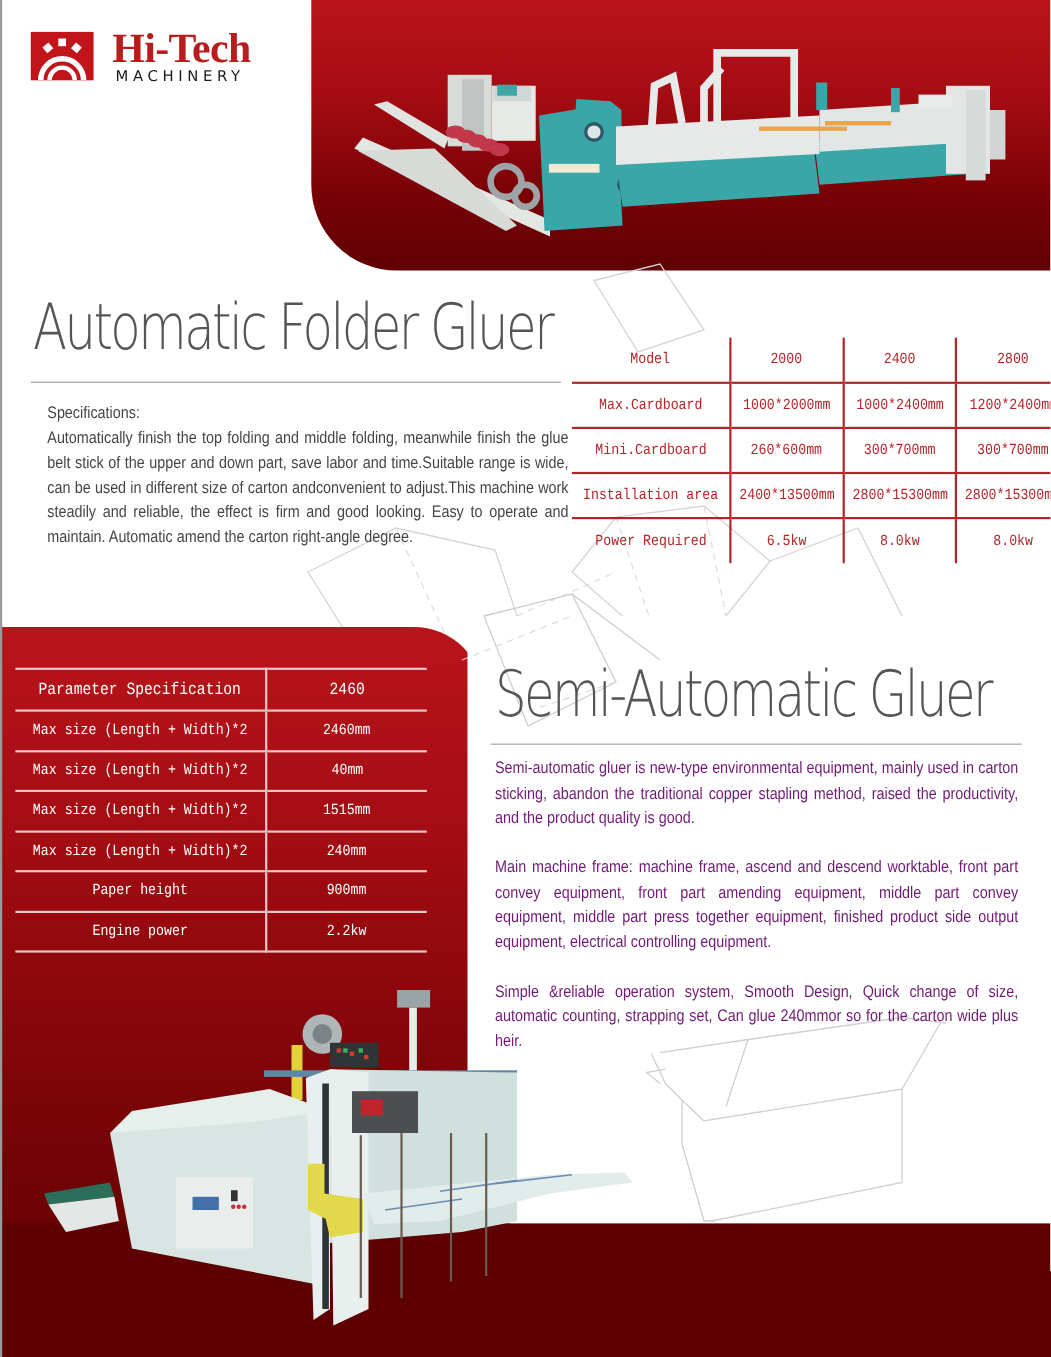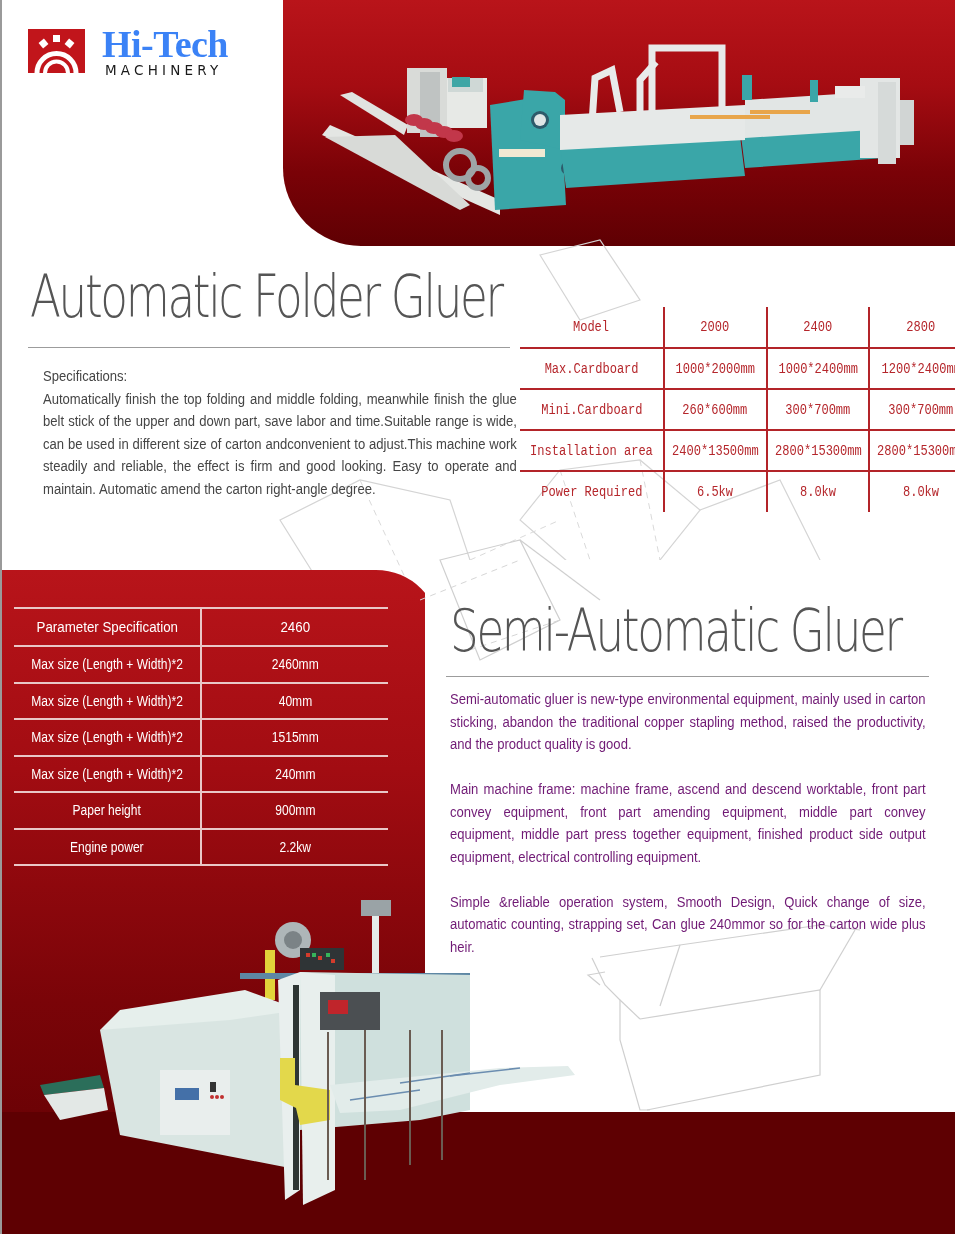--- a/index.html
+++ b/index.html
@@ -9,21 +9,21 @@
   .page-border { position: absolute; left: 0; top: 0; width: 955px; height: 1234px; border-left: 2px solid #9a9a9a; pointer-events: none; z-index: 50; }
 
   
   .hero { position: absolute; left: 283px; top: 0; width: 672px; height: 246px;
     background: linear-gradient(180deg, #b9141a 0%, #a50c12 35%, #7a0207 70%, #5f0003 100%);
     border-bottom-left-radius: 78px; overflow: hidden; }
 
   
   .logo { position: absolute; left: 28px; top: 28px; width: 230px; height: 50px; }
   .logo-mark { position: absolute; left: 0; top: 1px; width: 57px; height: 44px; background: #c1151b; overflow: hidden; }
-  .logo-title { position: absolute; left: 74px; top: -6px; font-family: "Liberation Serif", serif; font-weight: bold; font-size: 38px; color: #3b82f6; letter-spacing: -0.5px; line-height: 44px; }
+  .logo-title { position: absolute; left: 74px; top: -6px; font-family: "Liberation Serif", serif; font-weight: bold; font-size: 38px; color: #b91c1c; letter-spacing: -0.5px; line-height: 44px; }
   .logo-sub { position: absolute; left: 77px; top: 35px; font-family: "DejaVu Sans", sans-serif; font-size: 13.5px; letter-spacing: 4.2px; color: #1a1a1a; line-height: 14px; }
 
   
   .title-1 { position: absolute; left: 30px; top: 262px; font-family: "DejaVu Sans", sans-serif; font-weight: 200; font-size: 58px; color: #555; letter-spacing: -3px; transform: scaleX(0.78); transform-origin: left top; white-space: nowrap; line-height: 70px; }
   .rule-1 { position: absolute; left: 28px; top: 347px; width: 482px; height: 1px; background: #9c9c9c; }
 
   .spec-block { position: absolute; left: 43px; top: 365px; width: 474px; font-family: "Liberation Sans", sans-serif; font-size: 15.2px; line-height: 22.5px; color: #454545; }
   .spec-block .just { text-align: justify; }
   .condensed { transform: scaleX(0.86); transform-origin: left top; width: 551px; }
 
@@ -38,21 +38,21 @@
 
   
   .lower-red { position: absolute; left: 0; top: 570px; width: 440px; height: 664px;
     background: linear-gradient(180deg, #b8141a 0%, #a20c12 30%, #7a0408 65%, #5e0002 100%);
     border-top-right-radius: 64px; }
   .bottom-band { position: absolute; left: 0; top: 1112px; width: 955px; height: 122px; background: #5e0002; }
   .white-panel { position: absolute; left: 425px; top: 560px; width: 530px; height: 552px; background: #ffffff; border-bottom-left-radius: 40px; }
 
   
   .param-table { position: absolute; left: 14px; top: 607px; width: 374px; border-collapse: collapse; font-family: "Liberation Sans", sans-serif; color: #ffffff; }
-  .param-table td { text-align: center; vertical-align: middle; padding: 0; border-top: 2px solid #e9c7c7; white-space: nowrap; height: 36.5px; font-size: 14px; }
+  .param-table td { text-align: center; vertical-align: middle; padding: 0; border-top: 2px solid #e9c7c7; white-space: nowrap; height: 36.5px; font-size: 14px; font-family: Liberation Mono, monospace; }
   .param-table tr:last-child td { border-bottom: 2px solid #e9c7c7; }
   .param-table td:first-child { width: 187px; border-right: 2px solid #e9c7c7; }
   .param-table tr:first-child td { height: 38px; font-size: 15.5px; }
   .param-table td span { display: inline-block; transform: scaleX(0.86); }
 
   
   .title-2 { position: absolute; left: 450px; top: 596px; font-family: "DejaVu Sans", sans-serif; font-weight: 200; font-size: 58px; color: #555; letter-spacing: -3px; transform: scaleX(0.78); transform-origin: left top; white-space: nowrap; line-height: 70px; }
   .rule-2 { position: absolute; left: 446px; top: 676px; width: 483px; height: 1px; background: #9c9c9c; }
   .semi-text { position: absolute; left: 450px; top: 688px; width: 476px; font-size: 15.2px; line-height: 22.5px; color: #701a75; }
   .semi-text p { text-align: justify; margin-bottom: 22.5px; }

